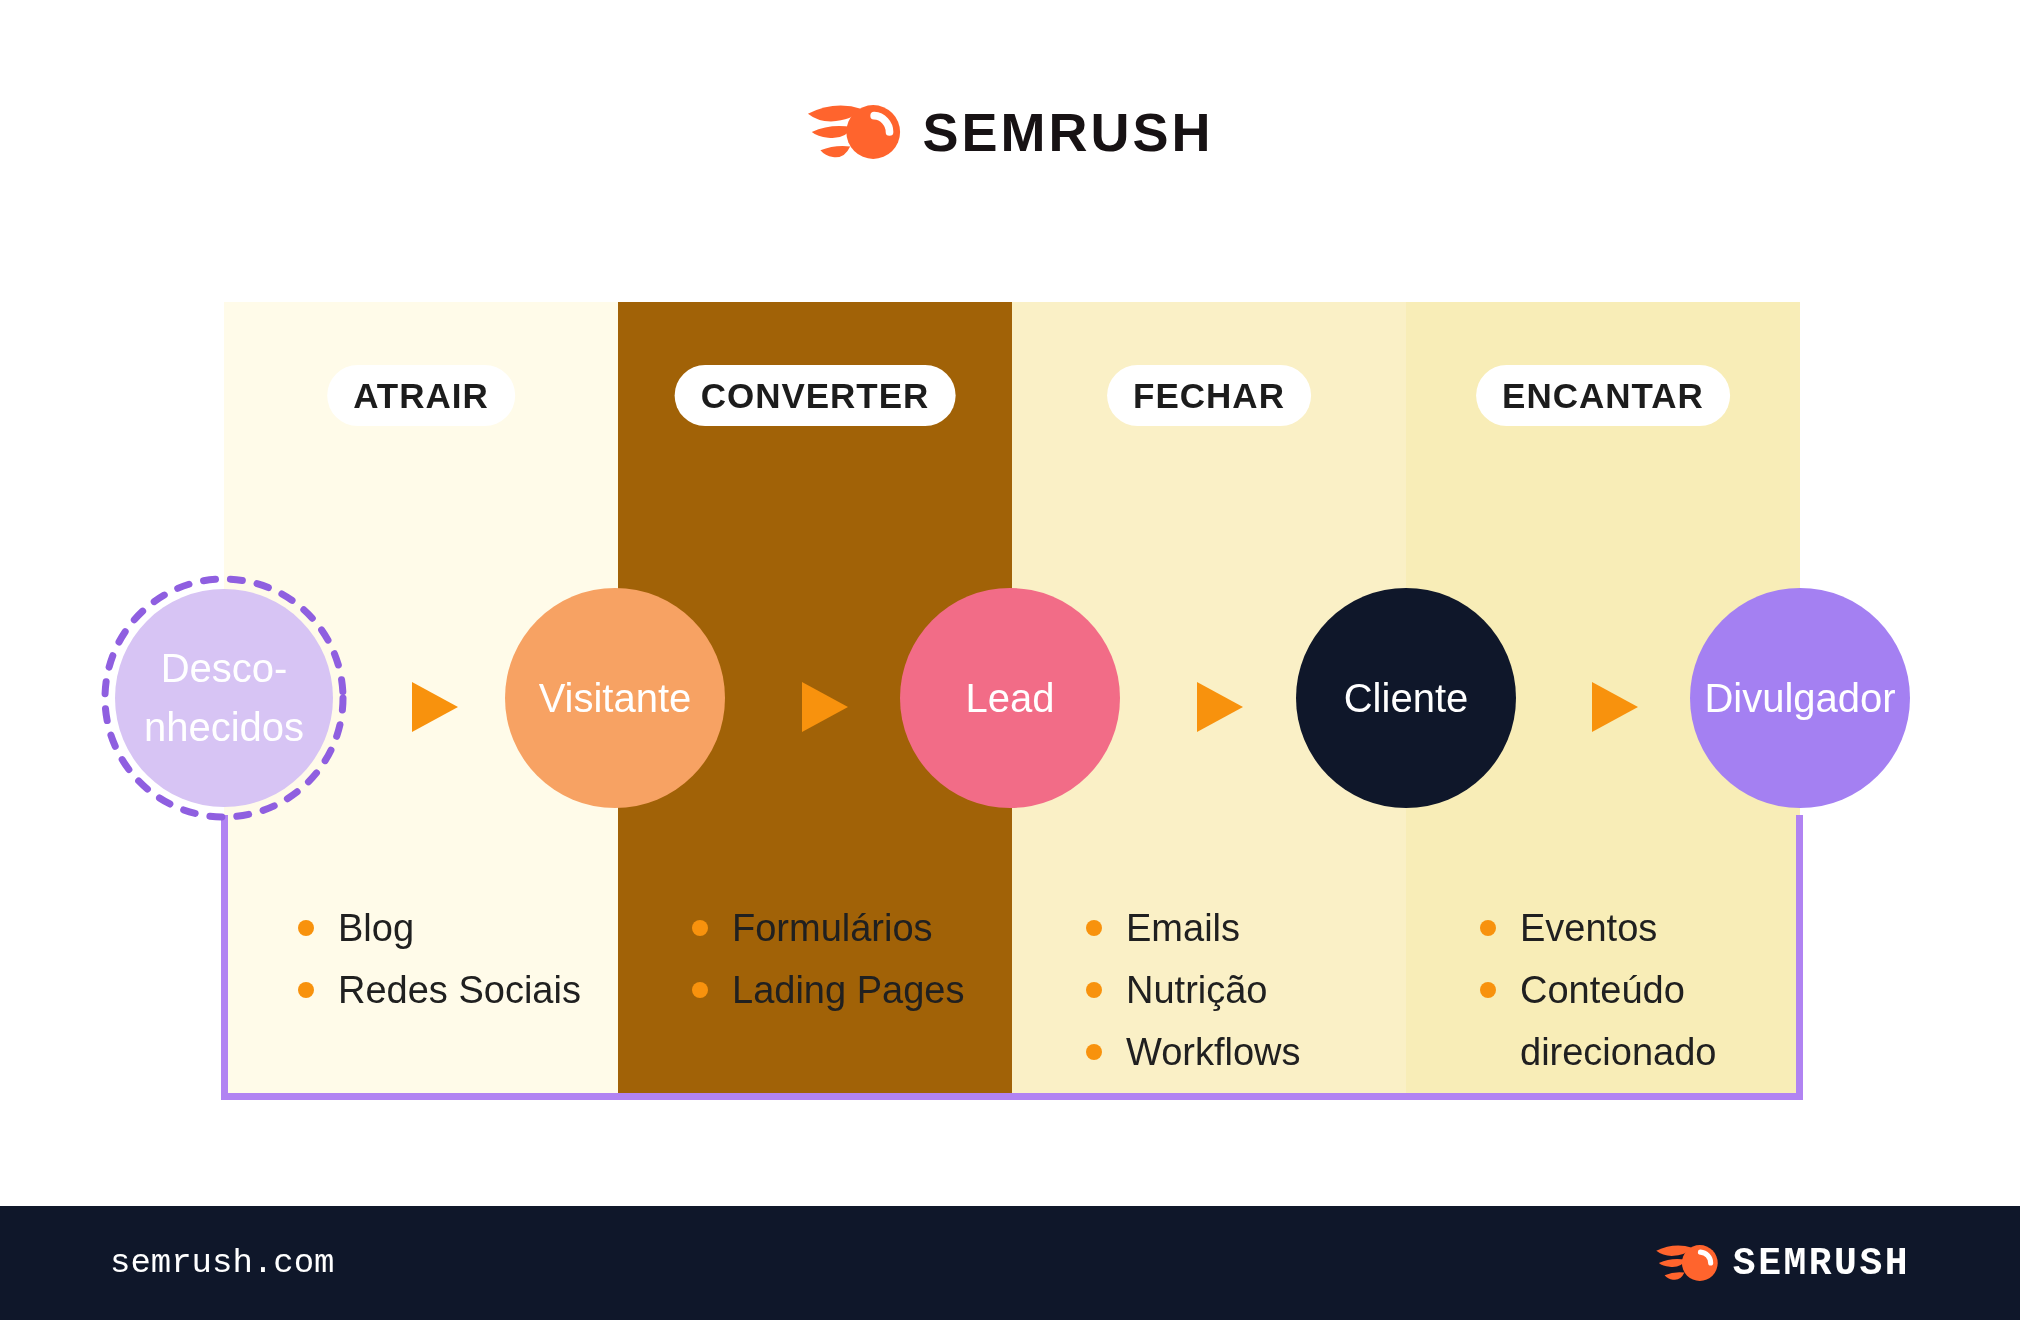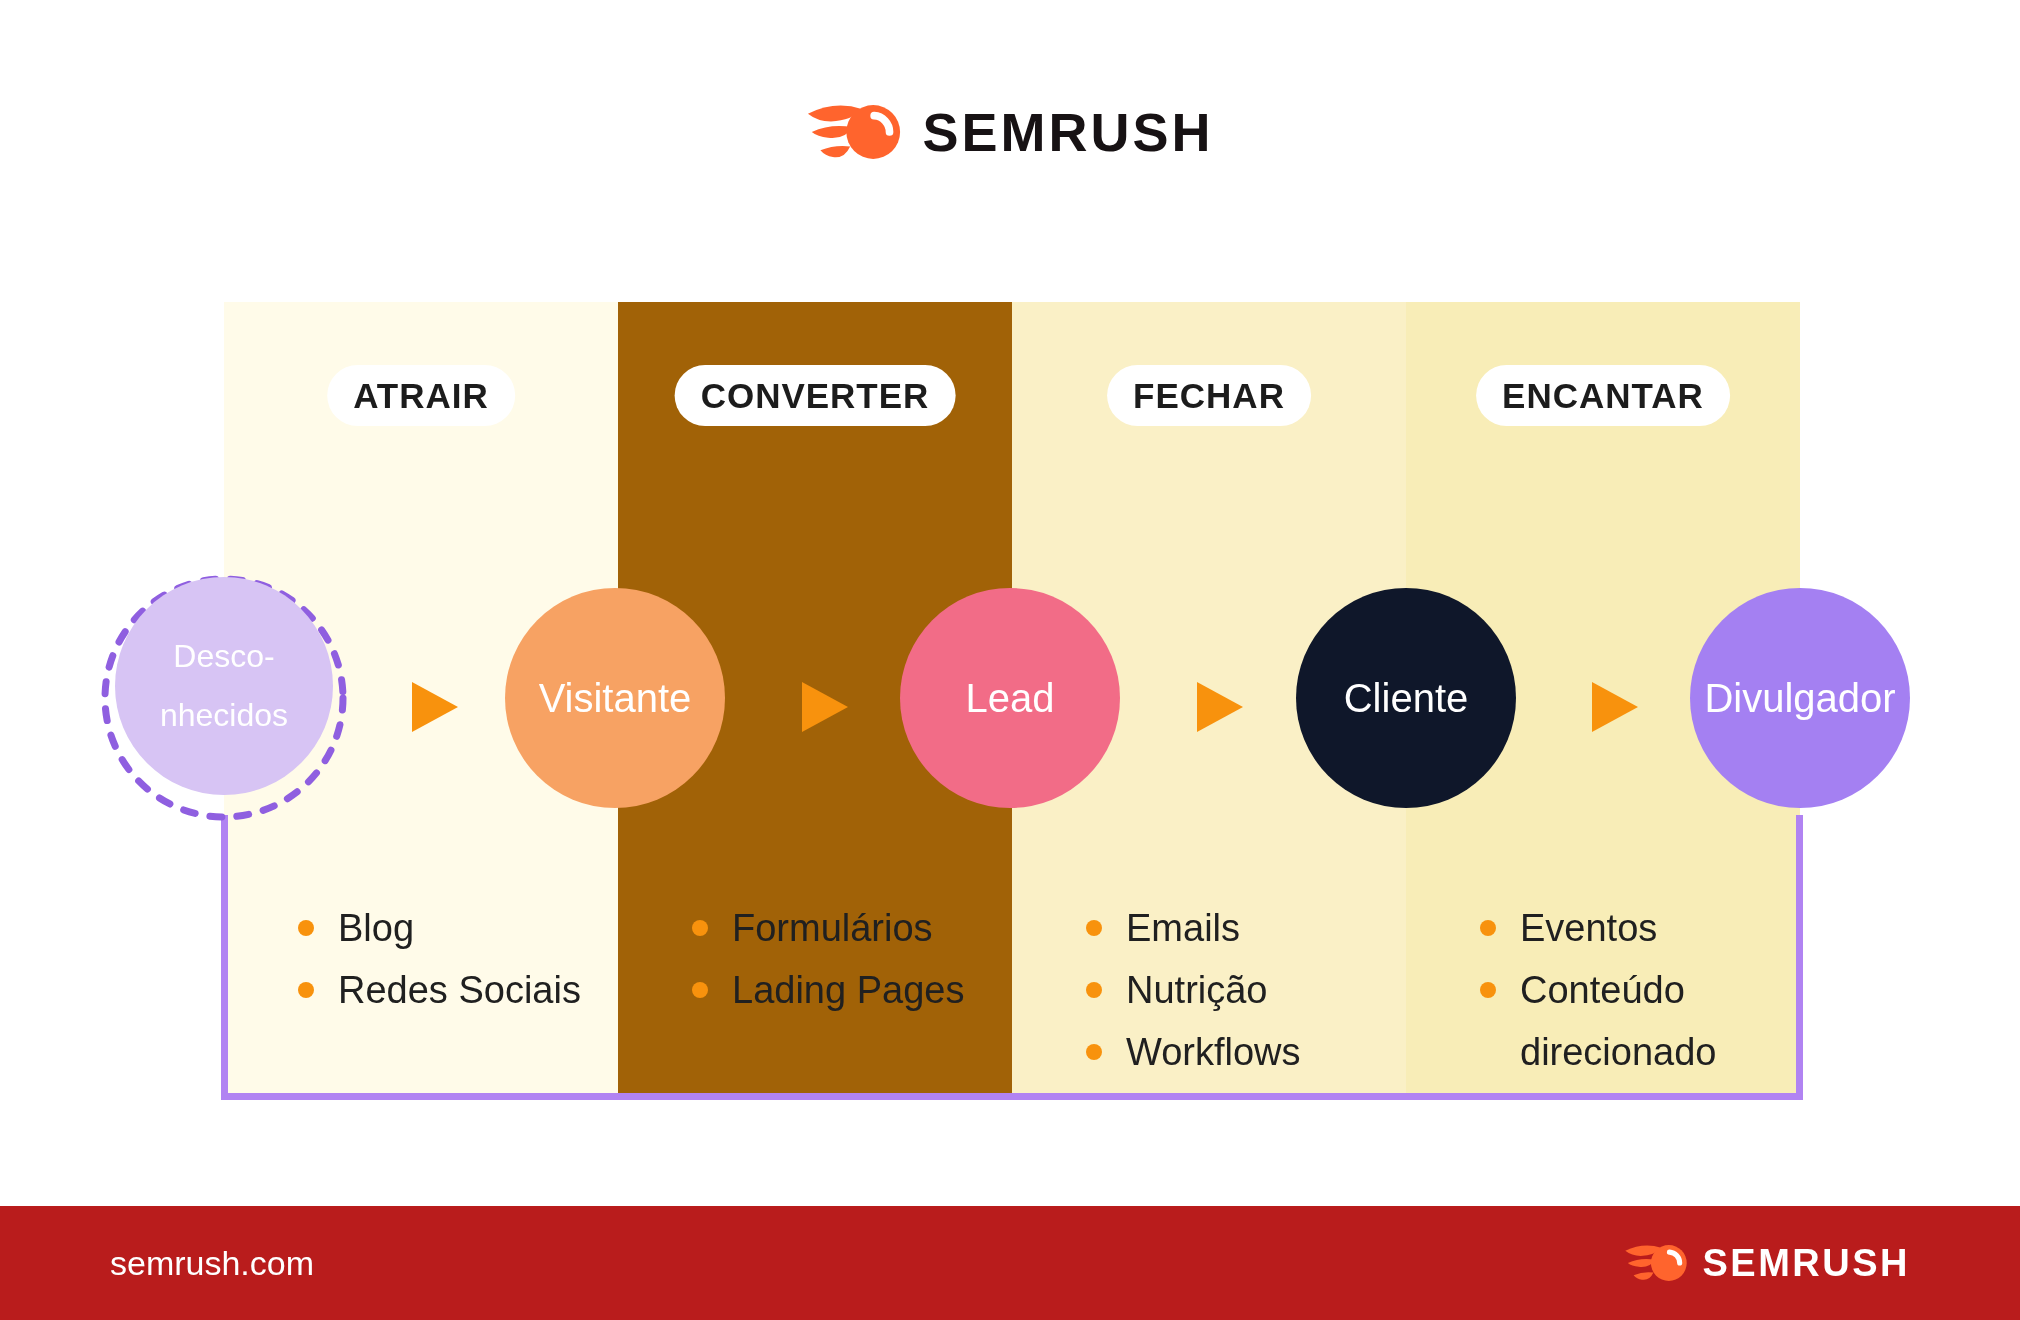--- a/index.html
+++ b/index.html
@@ -31,22 +31,22 @@
   .connector{position:absolute;left:221px;top:815px;width:1582px;height:285px;
              box-sizing:border-box;border:7px solid #B183F2;border-top:none;}
 
   
   .node{position:absolute;border-radius:50%;display:flex;flex-direction:column;
         align-items:center;justify-content:center;color:#ffffff;font-size:40px;
         text-align:center;}
   .node-sm{width:220px;height:220px;top:588px;}
   .ring-wrap{position:absolute;left:99px;top:573px;width:250px;height:250px;}
   .ring-wrap svg{position:absolute;inset:0;width:250px;height:250px;}
-  .ring-wrap .node{position:absolute;left:16px;top:4px;width:218px;height:218px;
-                   font-size:32px;line-height:59px;}
+  .ring-wrap .node{position:absolute;left:16px;top:16px;width:218px;height:218px;
+                   font-size:40px;line-height:59px;}
 
   .arrow{position:absolute;top:682px;width:46px;height:50px;
          clip-path:polygon(0 0,100% 50%,0 100%);background:#F8920D;}
 
   
   .footer{position:absolute;left:0;bottom:0;width:100%;height:114px;background:#401A81;
           display:flex;align-items:center;justify-content:space-between;
           padding:0 110px;box-sizing:border-box;}
   .footer .site{color:#ffffff;font-size:34px;}
   .brand-bottom{display:flex;align-items:center;gap:14px;}
@@ -134,21 +134,21 @@
   <div class="node node-sm" style="left: 1296px; background: #0f172a;">
     <span>Cliente</span>
   </div>
 
   <div class="arrow" style="left: 1592px; background: rgb(248, 146, 13);"></div>
 
   <div class="node node-sm" style="left: 1690px; background: rgb(164, 128, 242);">
     <span>Divulgador</span>
   </div>
 
-  <div class="footer" style="background: #b91c1c;">
+  <div class="footer" style="background: #0f172a; font-family: Liberation Mono, monospace;">
     <span class="site">semrush.com</span>
     <div class="brand-bottom">
       <svg viewBox="0 0 100 64" aria-hidden="true">
         <path fill="#FF642D" d="M2 13 Q30 -1 58 8 Q48 20 26 21 Q12 21 2 13 Z"></path>
         <path fill="#FF642D" d="M6 32 Q26 23 48 27 Q41 40 23 38 Q12 37 6 32 Z"></path>
         <path fill="#FF642D" d="M15 51 Q30 45 46 47 Q40 60 28 58 Q20 57 15 51 Z"></path>
         <circle cx="70" cy="32" r="28" fill="#FF642D"></circle>
         <path d="M71 15 a17 17 0 0 1 16 17" stroke="#ffffff" stroke-width="8" fill="none" stroke-linecap="round"></path>
       </svg>
       <span class="word">SEMRUSH</span>

